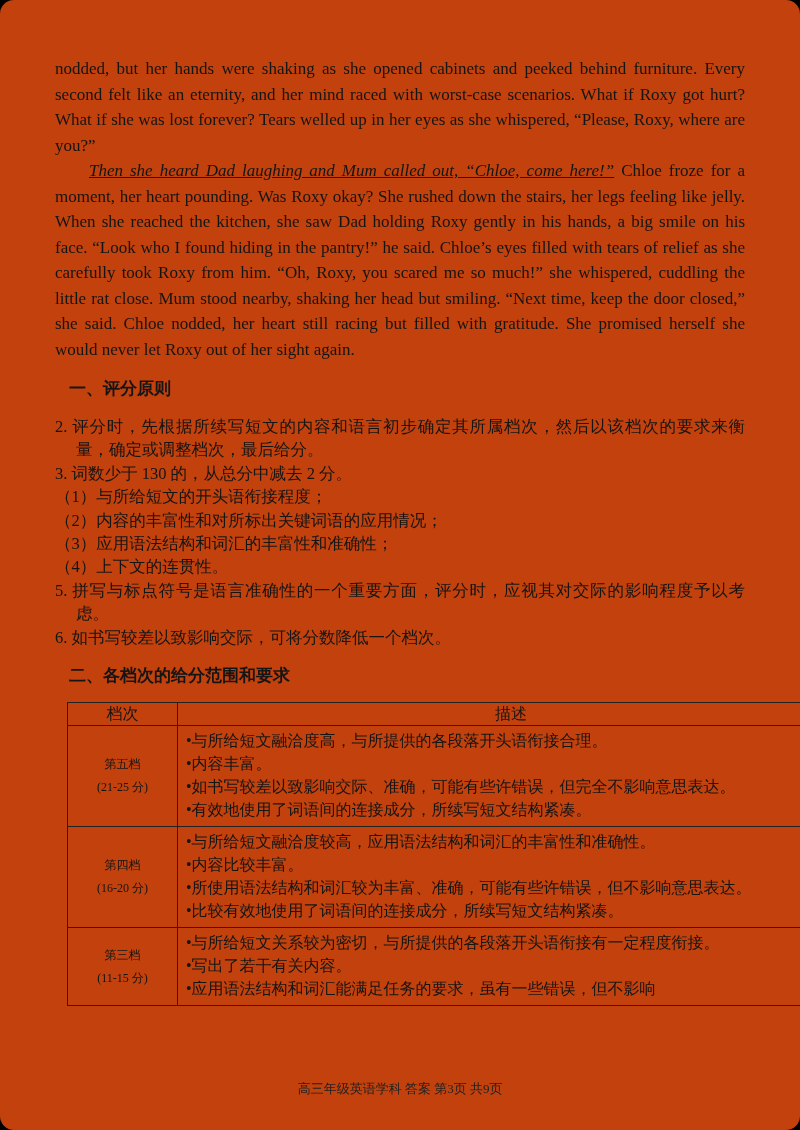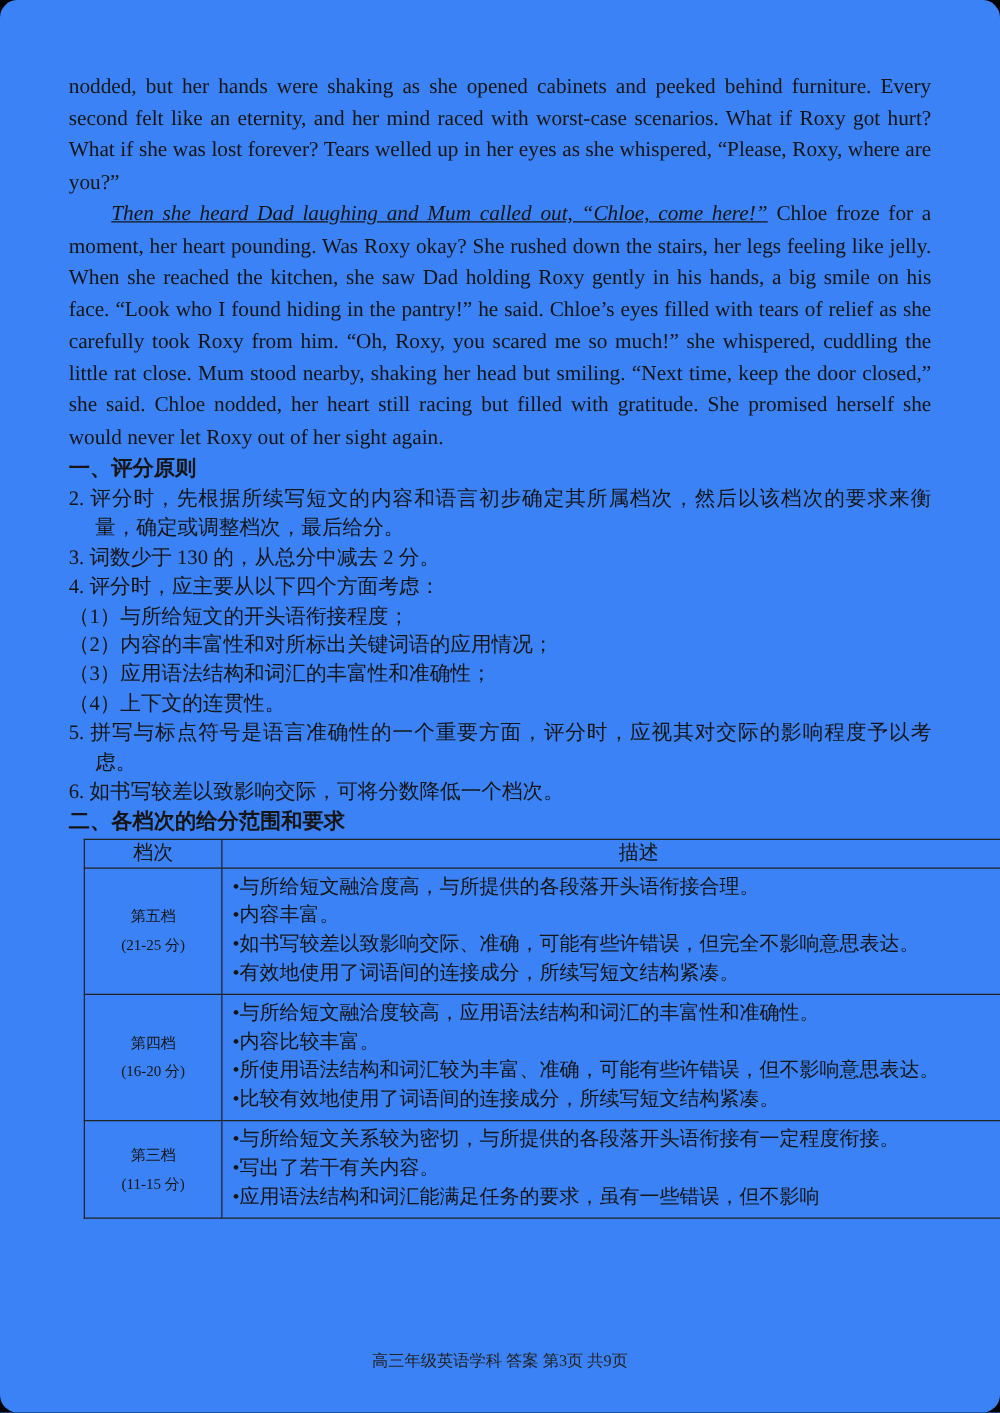--- a/index.html
+++ b/index.html
@@ -6,42 +6,42 @@
   html, body { margin: 0; padding: 0; }
   body {
     background: #000;
     font-family: "Liberation Serif", "DejaVu Serif", serif;
     width: 800px;
   }
   .page {
     position: relative;
     width: 800px;
     height: 1130px;
-    background: #3b82f6;
+    background: #c2410c;
     border-radius: 14px;
     overflow: hidden;
     color: #151515;
   }
   .content { padding: 56px 55px 0 55px; }
 
   .para {
     margin: 0;
     font-size: 17px;
     line-height: 25.5px;
     text-align: justify;
   }
   .para.indent { text-indent: 34px; }
   .lead {
     font-style: italic;
     font-weight: normal;
     text-decoration: underline;
   }
 
   .heading {
-    margin: 0;
+    margin: 14px;
     font-size: 17px;
     line-height: 25px;
     font-weight: bold;
   }
 
   .num-item {
     margin: 0;
     font-size: 16.5px;
     line-height: 23.4px;
     text-align: justify;
@@ -107,21 +107,20 @@
 
     <p class="para">nodded, but her hands were shaking as she opened cabinets and peeked behind furniture. Every second felt like an eternity, and her mind raced with worst-case scenarios. What if Roxy got hurt? What if she was lost forever? Tears welled up in her eyes as she whispered, “Please, Roxy, where are you?”</p>
 
     <p class="para indent"><span class="lead">Then she heard Dad laughing and Mum called out, “Chloe, come here!”</span><span> Chloe froze for a moment, her heart pounding. Was Roxy okay? She rushed down the stairs, her legs feeling like jelly. When she reached the kitchen, she saw Dad holding Roxy gently in his hands, a big smile on his face. “Look who I found hiding in the pantry!” he said. Chloe’s eyes filled with tears of relief as she carefully took Roxy from him. “Oh, Roxy, you scared me so much!” she whispered, cuddling the little rat close. Mum stood nearby, shaking her head but smiling. “Next time, keep the door closed,” she said. Chloe nodded, her heart still racing but filled with gratitude. She promised herself she would never let Roxy out of her sight again.</span></p>
 
     <h3 class="heading">一、评分原则</h3>
 
     <div class="scoring-list">
       <p class="num-item">2. 评分时，先根据所续写短文的内容和语言初步确定其所属档次，然后以该档次的要求来衡量，确定或调整档次，最后给分。</p>
       <p class="num-item">3. 词数少于 130 的，从总分中减去 2 分。</p>
-      <p class="num-item">4. 评分时，应主要从以下四个方面考虑：</p>
       <p class="num-item sub-item">（1）与所给短文的开头语衔接程度；</p>
       <p class="num-item sub-item">（2）内容的丰富性和对所标出关键词语的应用情况；</p>
       <p class="num-item sub-item">（3）应用语法结构和词汇的丰富性和准确性；</p>
       <p class="num-item sub-item">（4）上下文的连贯性。</p>
       <p class="num-item">5. 拼写与标点符号是语言准确性的一个重要方面，评分时，应视其对交际的影响程度予以考虑。</p>
       <p class="num-item">6. 如书写较差以致影响交际，可将分数降低一个档次。</p>
     </div>
 
     <h3 class="heading">二、各档次的给分范围和要求</h3>
 

